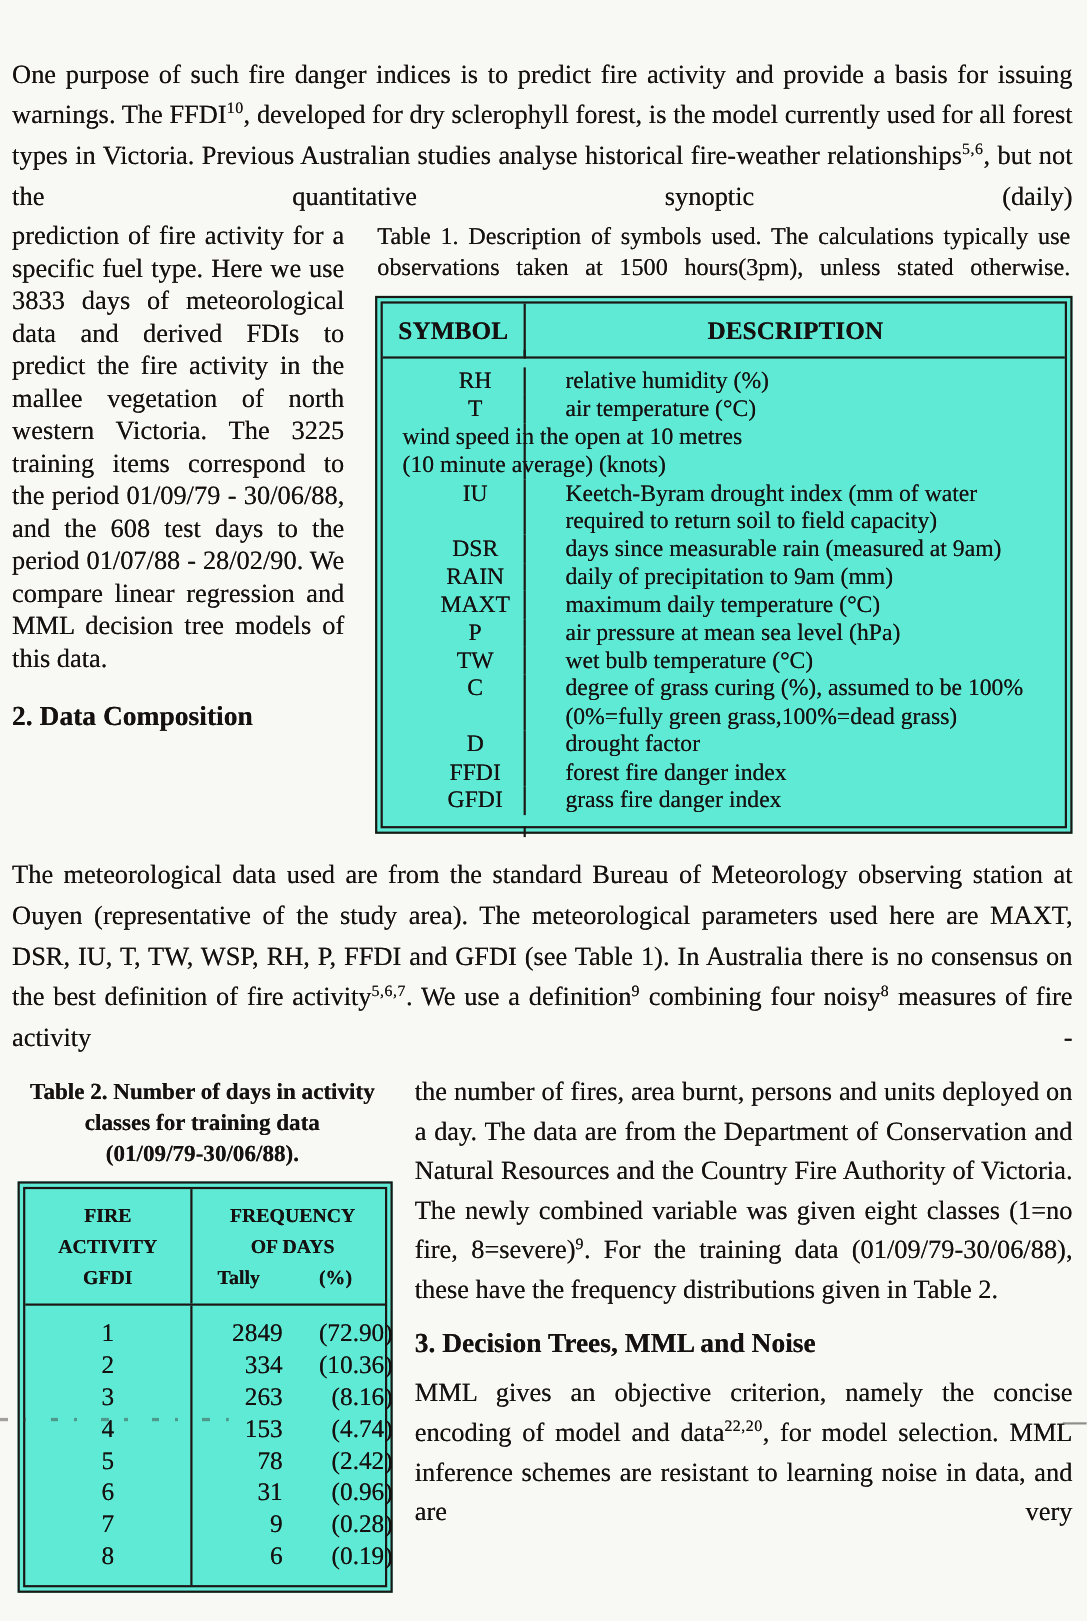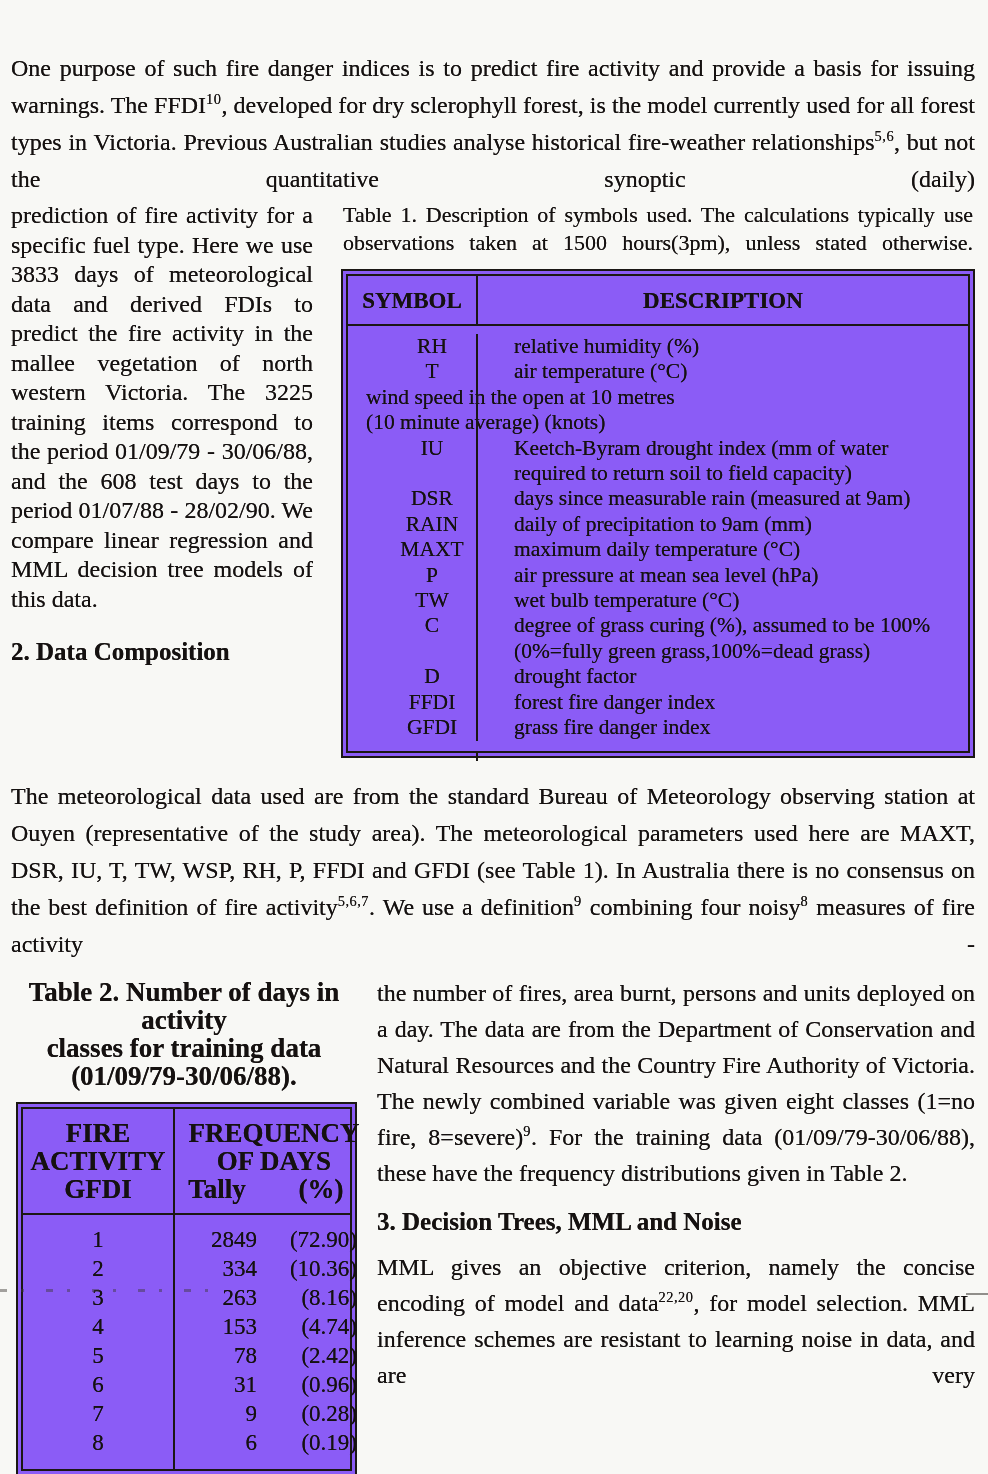--- a/index.html
+++ b/index.html
@@ -28,21 +28,21 @@
   .leftcol{width:302px;flex:0 0 302px;}
   .leftp{font-size:24px;line-height:29.5px;text-align:justify;}
   .s-heading{font-size:25px;font-weight:bold;margin:24px 0 0 0;}
   .rightcolB{flex:1;margin-left:28px;}
   .t1caption{
     font-size:22px;line-height:28px;text-align:justify;text-align-last:justify;
     margin:0 2px 7px 2px;
   }
   .dbl-box{
     border:7px double #1b1714;
-    background:#8b5cf6;
+    background:#5eead4;
     margin-top:12px;
   }
   .t1header{
     display:flex;border-bottom:2px solid #1b1714;
     font-weight:bold;font-size:23px;
   }
   .t1header .h-sym{
     flex:0 0 128px;border-right:2px solid #1b1714;
     text-align:center;padding:12px 0 10px 0;
   }
@@ -66,32 +66,32 @@
   }
   .t1desc{flex:1;padding-left:18px;font-size:21.5px;line-height:25.4px;}
 
   
   .sectionC{margin-top:20px;}
 
   
   .sectionD{display:flex;margin-top:12px;}
   .dleft{flex:0 0 352px;width:352px;}
   .t2caption{
-    font-size:27px;line-height:28px;font-weight:bold;text-align:center;
+    font-size:21px;line-height:28px;font-weight:bold;text-align:center;
     margin:3px 6px 9px 0;
   }
   .table2{margin-left:5px;margin-right:6px;}
-  .t2header{display:flex;border-bottom:2px solid #1b1714;font-weight:bold;font-size:27px;}
+  .t2header{display:flex;border-bottom:2px solid #1b1714;font-weight:bold;font-size:18px;}
   .t2h1{
     flex:0 0 150px;border-right:2px solid #1b1714;
     display:flex;flex-direction:column;justify-content:center;text-align:center;
     line-height:28px;padding:10px 0;
   }
   .t2h2{flex:1;text-align:center;line-height:28px;padding:10px 0 10px 0;}
-  .t2sub{display:flex;justify-content:center;padding-right:6px;gap:16px;}
+  .t2sub{display:flex;justify-content:center;padding-right:6px;}
   .t2sub .sub-tally{width:84px;text-align:center;}
   .t2sub .sub-pct{width:92px;text-align:center;}
   .t2body{padding:10px 0 12px 0;position:relative;}
   .t2body::before{content:"";position:absolute;left:150px;top:0;bottom:0;width:2px;background:#1b1714;}
   .t2row{display:flex;font-size:23px;line-height:29px;}
   .t2class{flex:0 0 150px;text-align:center;}
   .t2freq{flex:1;display:flex;justify-content:center;padding-right:6px;}
   .t2freq .tally{width:84px;text-align:right;padding-right:8px;}
   .t2freq .pct{width:92px;text-align:right;padding-right:10px;}
 

